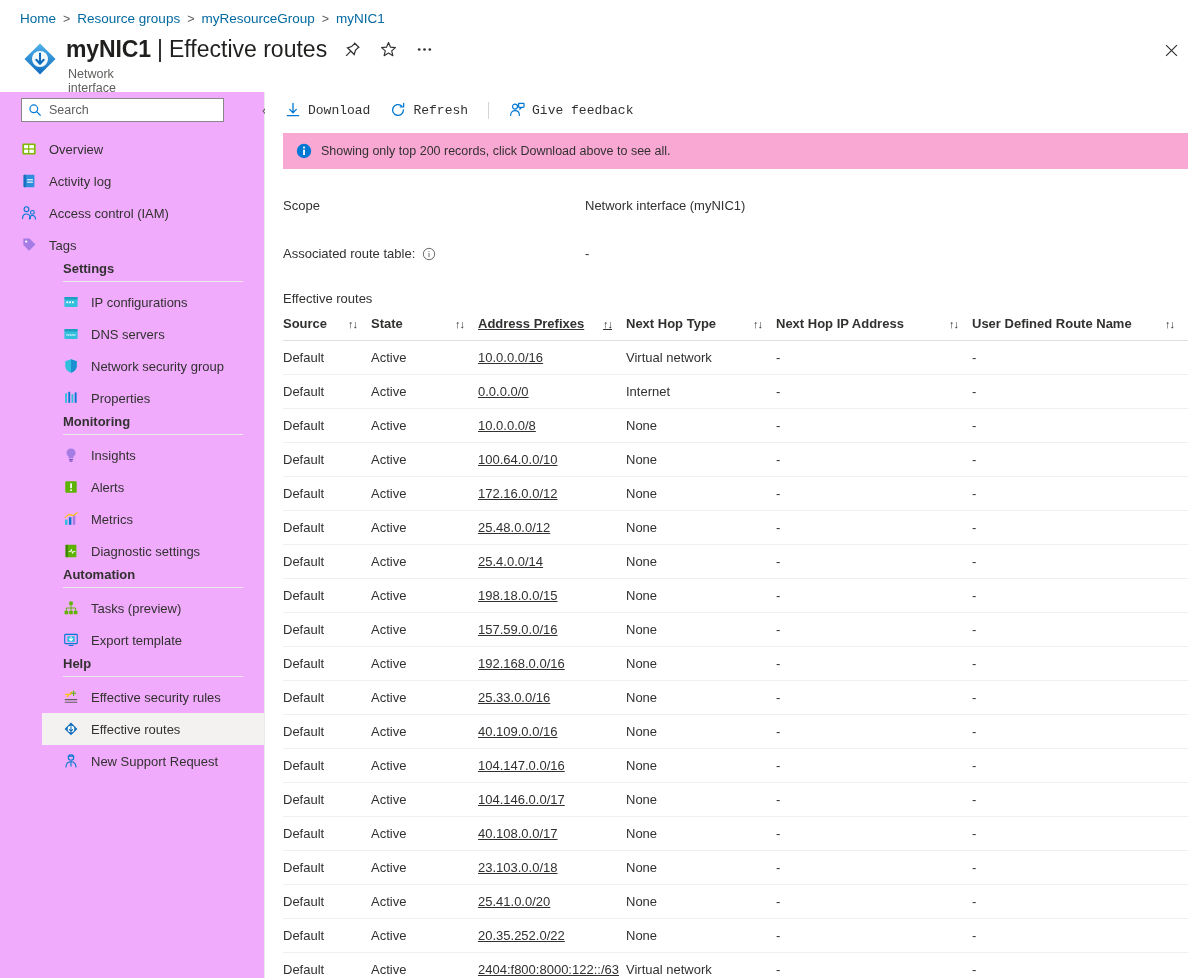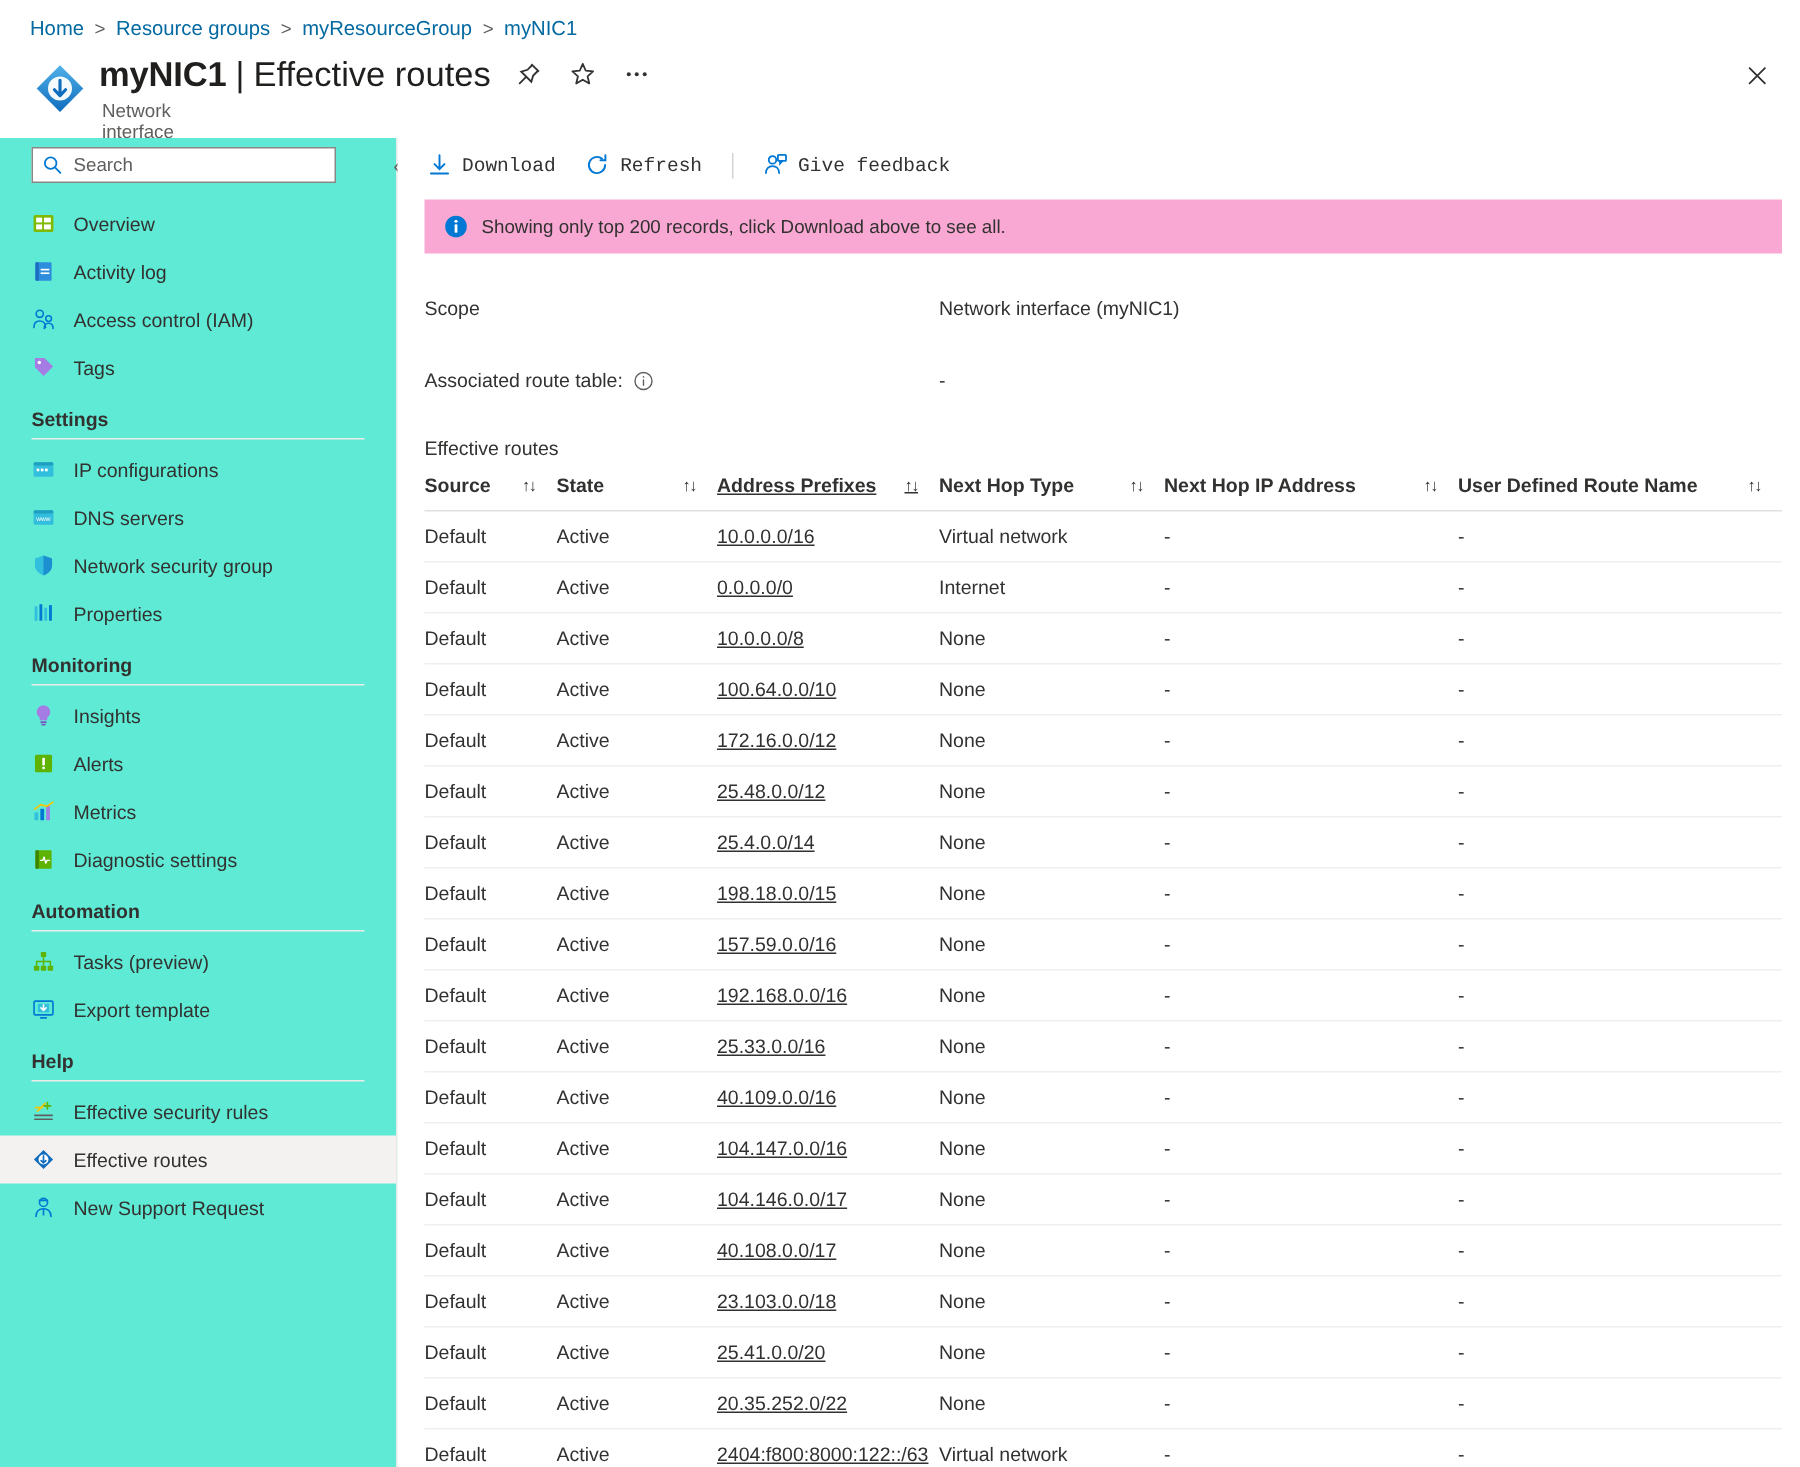--- a/index.html
+++ b/index.html
@@ -45,21 +45,21 @@
     width: 22px; height: 22px; cursor: pointer;
     display: flex; align-items: center; justify-content: center;
     color: #323130;
   }
 
   
   #sidebar {
     position: absolute; left: 0; top: 92px;
     width: 265px; height: 886px;
     border-right: 1px solid #edebe9;
-    background: #5eead4;
+    background: #f0abfc;
   }
   #search-wrap { position: relative; margin: 6px 0 0 21px; }
   #search-box {
     width: 203px; height: 24px;
     border: 1px solid #8a8886; background: #fff;
     display: flex; align-items: center; padding-left: 6px;
   }
   #search-box .mag { width: 14px; height: 14px; flex: 0 0 14px; color:#0078d4; }
   #search-box input {
     border: 0; outline: 0; margin-left: 5px; width: 168px;
@@ -76,21 +76,21 @@
   .nav-list { margin-top: 11px; }
   .nav-item {
     display: flex; align-items: center;
     height: 32px; padding-left: 21px; cursor: pointer;
     font-size: 13px; color: #323130;
   }
   .nav-item.selected { background: #f3f2f1; }
   .nav-ico { width: 16px; height: 16px; flex: 0 0 16px; margin-right: 12px; position: relative; }
   .nav-label { white-space: nowrap; }
 
-  .nav-group { margin-top: 11px; }
+  .nav-group { margin-top: 0; padding-left: 42px; }
   .nav-group-title {
     font-size: 13px; font-weight: bold; color: #323130;
     padding-left: 21px; margin-bottom: 5px;
   }
   .nav-group-rule {
     height: 1px; background: #edebe9; margin: 0 21px 4px 21px;
   }
 
   
   #main {
@@ -108,21 +108,21 @@
   .cmd .cmd-ico { width: 16px; height: 16px; margin-right: 7px; color: #0078d4; flex:0 0 16px;}
   .cmd-sep { width: 1px; height: 17px; background: #d6d4d2; margin: 0 20px 0 0; }
 
   #info-banner {
     margin: 5px 12px 0 18px; height: 36px;
     background: #f9a8d4; display: flex; align-items: center;
     padding-left: 13px; font-size: 12.5px; color: #323130;
   }
   #info-banner .info-ico { width: 16px; height: 16px; margin-right: 9px; flex: 0 0 16px; }
 
-  .kv-row { display: flex; margin-left: 18px; font-size: 13px; color: #323130; gap: 41px; }
+  .kv-row { display: flex; margin-left: 18px; font-size: 13px; color: #323130; }
   #scope-row { margin-top: 29px; }
   #art-row  { margin-top: 33px; }
   .kv-key { width: 302px; display: flex; align-items: center; }
   .kv-key .q-ico { margin-left: 7px; width: 14px; height: 14px; }
   .kv-val { color: #323130; }
 
   #table-caption {
     margin: 30px 0 0 18px; font-size: 13px; color: #323130;
   }
 

